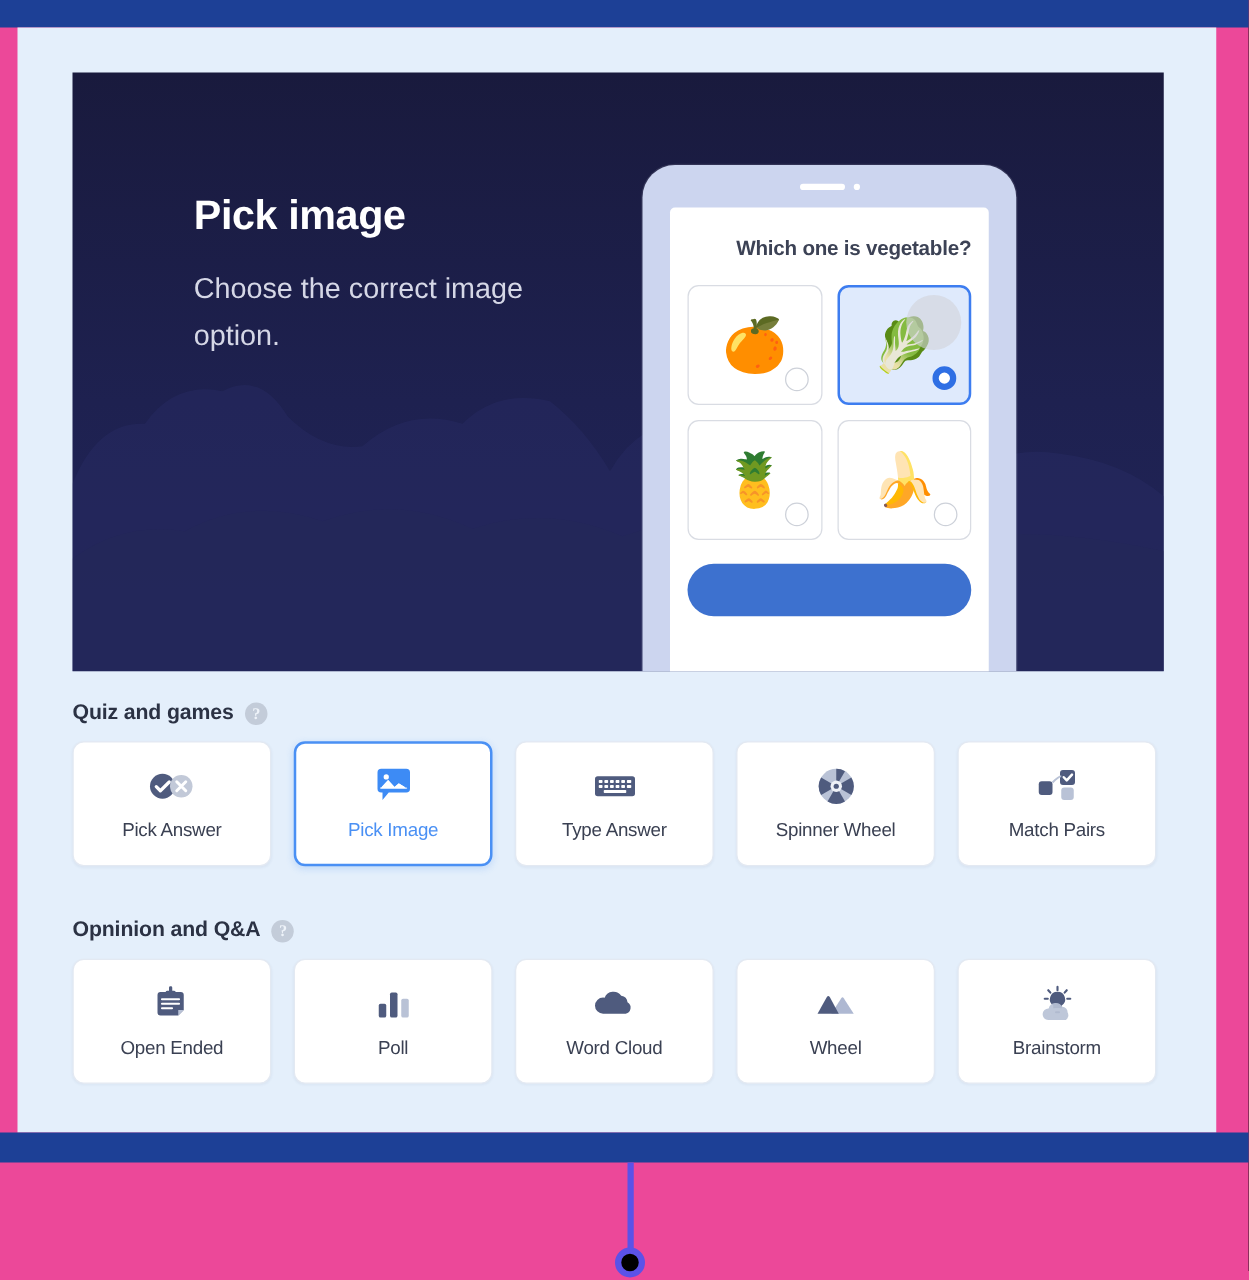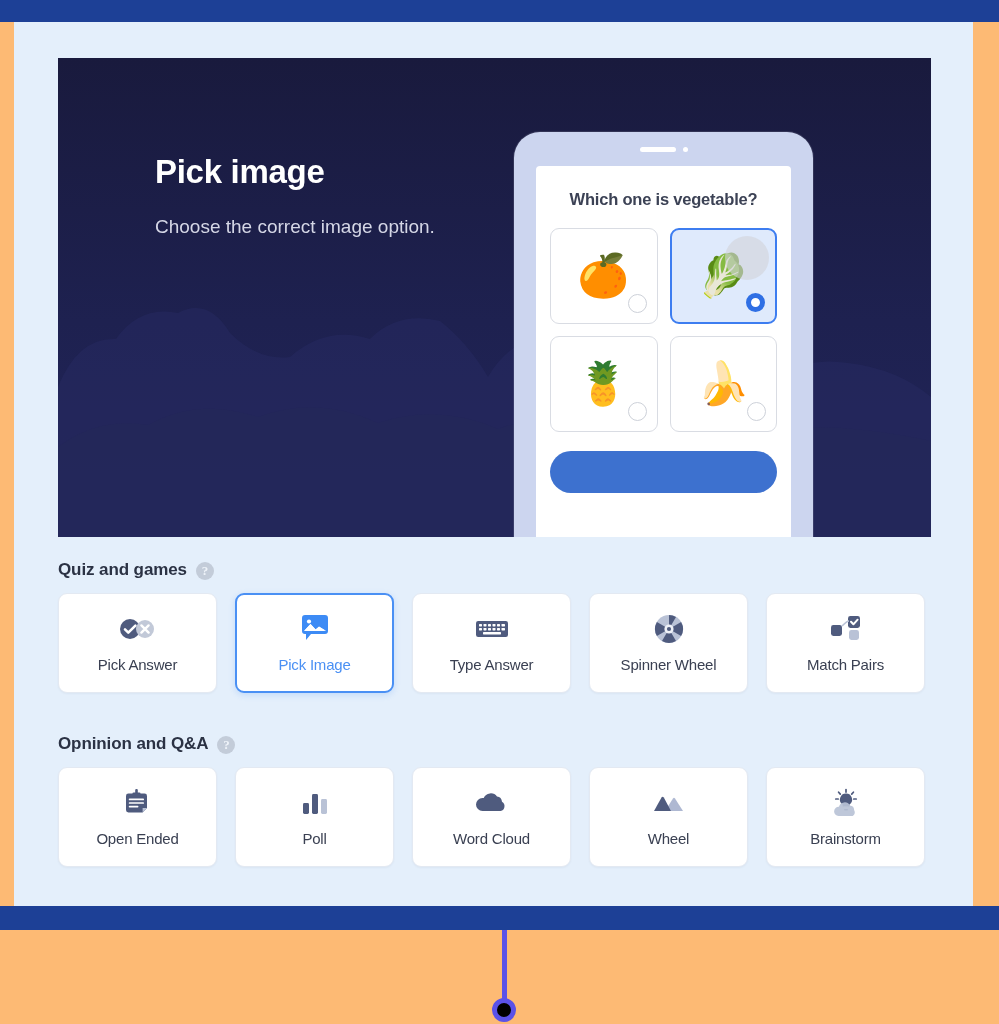--- a/index.html
+++ b/index.html
@@ -2,21 +2,21 @@
 <html><head>
 <meta charset="utf-8">
 <style>
   * { box-sizing: border-box; margin: 0; padding: 0; }
   html, body {
     width: 999px; height: 1024px;
     background: #000000;
     font-family: "Liberation Sans", sans-serif;
     overflow: hidden;
   }
-  .screen { position: relative; width: 999px; height: 1024px; background: #fdba74; }
+  .screen { position: relative; width: 999px; height: 1024px; background: #ec4899; }
 
   
   .chrome-bar-top {
     position: absolute; left: 0; top: 0; width: 999px; height: 22px;
     background: #1d4096;
   }
   .chrome-bar-bottom {
     position: absolute; left: 0; top: 906px; width: 999px; height: 24px;
     background: #1d4096;
   }
@@ -36,21 +36,21 @@
     background: linear-gradient(180deg, #191a3d 0%, #1e2150 55%, #21255a 100%);
     overflow: hidden;
   }
   .hero-clouds { position: absolute; left: 0; bottom: 0; width: 100%; height: 260px; }
   .hero-text { position: absolute; left: 97px; top: 96px; width: 300px; }
   .hero-title {
     font-size: 33px; font-weight: bold; color: #ffffff; letter-spacing: -0.3px;
     line-height: 1.1;
   }
   .hero-sub {
-    margin-top: 22px; font-size: 19px; color: #d5d7e6; line-height: 1.62;
+    margin-top: 22px; font-size: 23px; color: #d5d7e6; line-height: 1.62;
   }
 
   
   .phone {
     position: absolute; left: 456px; top: 74px;
     width: 299px; height: 420px;
     background: #ccd5ef;
     border-radius: 26px 26px 0 0;
     box-shadow: 0 0 0 1px rgba(255,255,255,0.10);
   }
@@ -59,21 +59,21 @@
     display: flex; align-items: center; gap: 7px;
   }
   .notch-bar { width: 36px; height: 5px; border-radius: 3px; background: #ffffff; }
   .notch-dot { width: 5px; height: 5px; border-radius: 50%; background: #ffffff; }
   .phone-screen {
     position: absolute; left: 22px; top: 34px; right: 22px; bottom: 0;
     background: #ffffff; border-radius: 4px 4px 0 0;
     padding: 24px 14px 0 14px;
   }
   .phone-q {
-    text-align: center; font-size: 16.5px; font-weight: bold;
+    text-align: right; font-size: 16.5px; font-weight: bold;
     color: #3c4255; margin-bottom: 19px; letter-spacing: -0.2px;
   }
   .opt-grid {
     display: grid; grid-template-columns: 1fr 1fr; gap: 12px;
   }
   .opt {
     position: relative; height: 96px; border-radius: 9px;
     border: 1px solid #d9dce3; background: #ffffff;
     display: flex; align-items: center; justify-content: center;
   }

